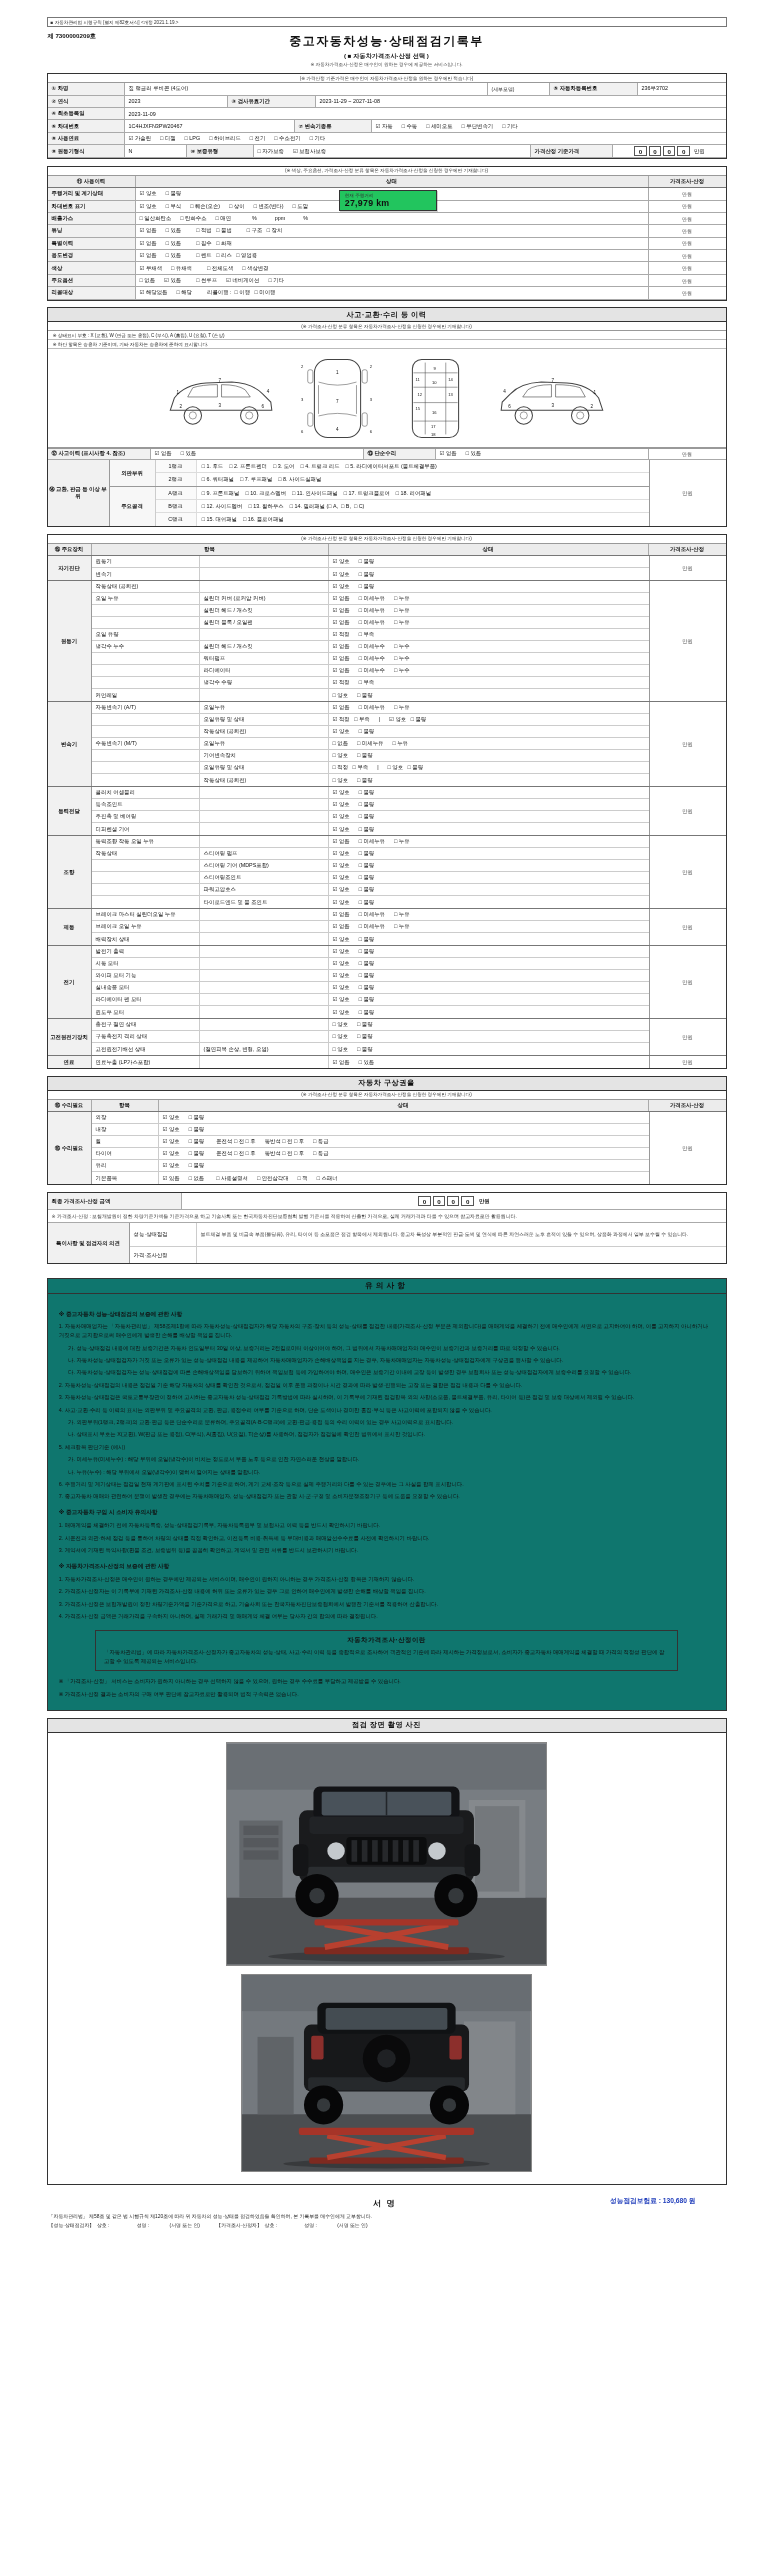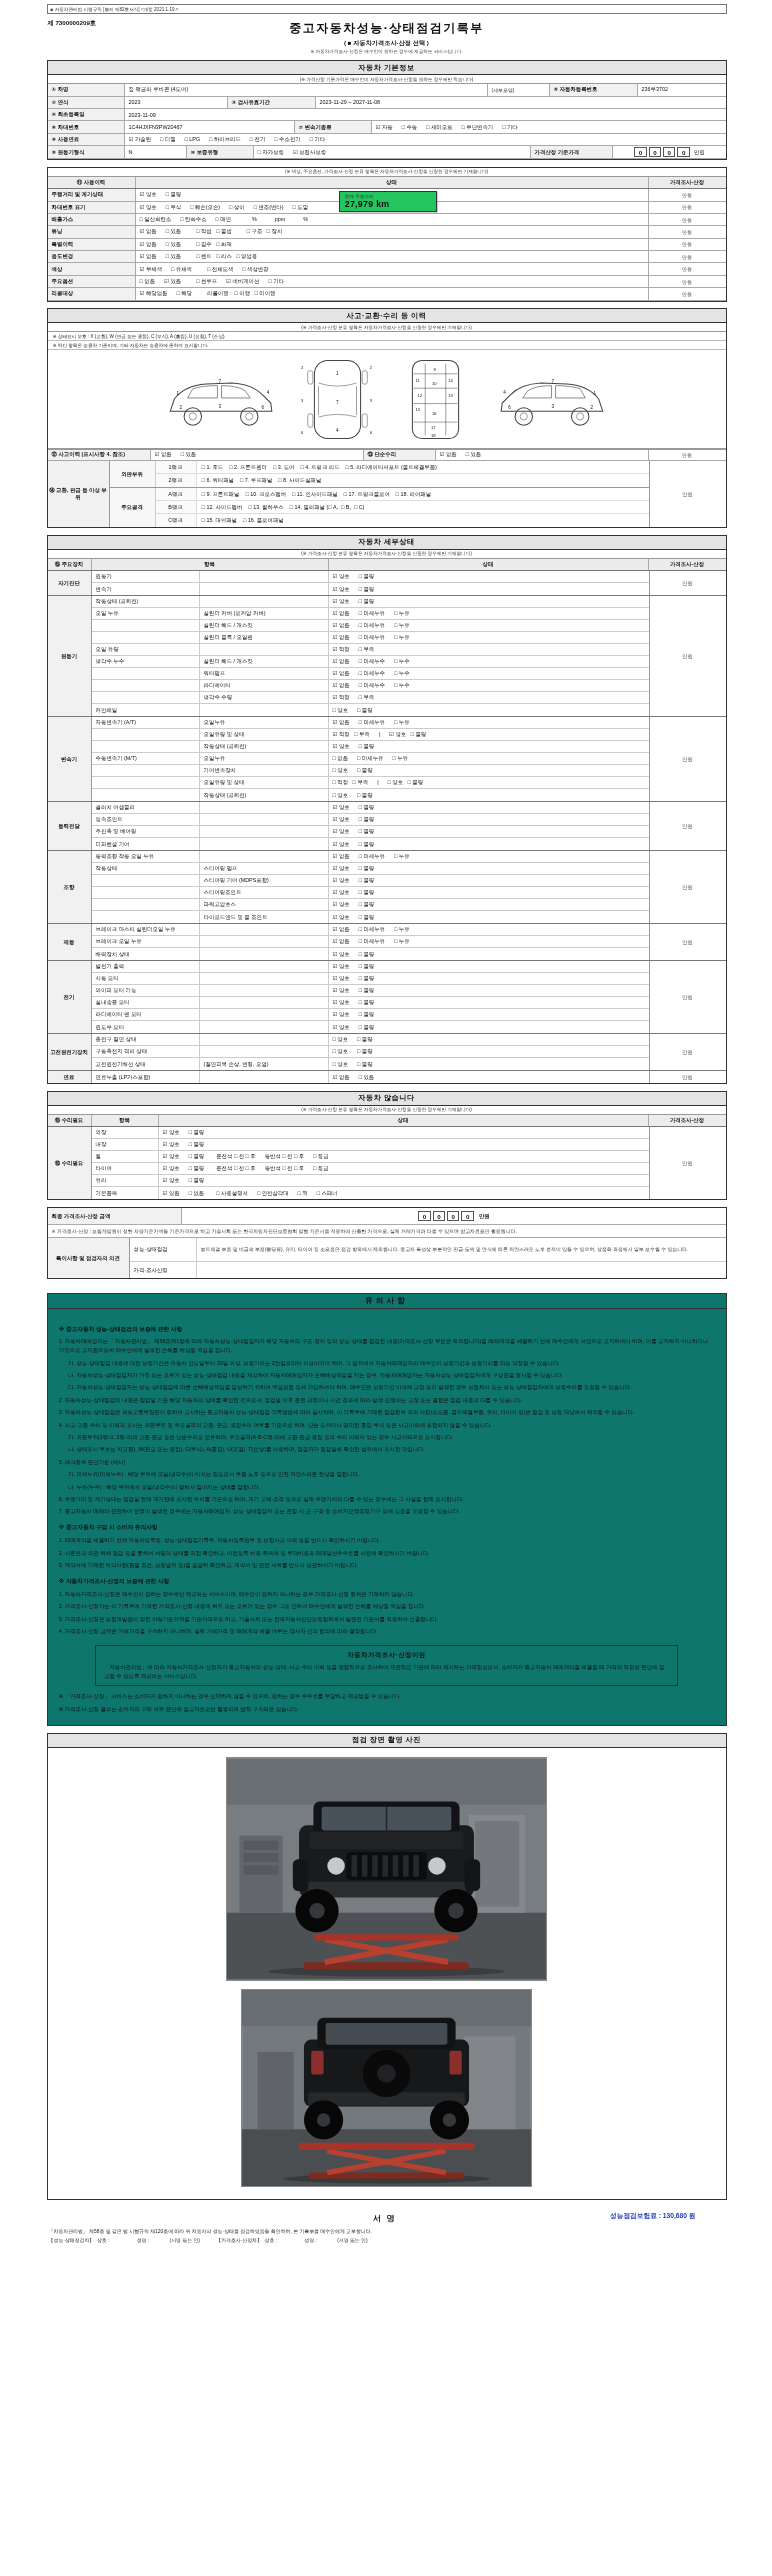--- a/index.html
+++ b/index.html
@@ -1,17 +1,17 @@
 <!DOCTYPE html>
 <html style="font-size:8.2px"><head>
 <meta charset="utf-8">
 <style>
 *{margin:0;padding:0;box-sizing:border-box}
 body{width:773px;height:2576px;overflow:hidden;background:#ffffff;font-family:"Liberation Sans","DejaVu Sans",sans-serif;color:#111}
-.page{width:680px;margin:0 auto;padding-top:4.1px}
+.page{width:680px;margin:13px auto;padding-top:4.1px}
 .topstrip{border:0.5px solid #777;font-size:4.6px;color:#333;padding:1.5px 3.1px;background:#fff}
 .docno{font-size:6.2px;font-weight:bold;margin:5.2px 0 0 1px}
 .titleblock{text-align:center;margin-top:-8.2px}
 .main-title{font-size:12px;font-weight:bold;letter-spacing:1.5px}
 .subtitle{font-size:6.2px;font-weight:bold;margin-top:1.5px}
 .subnote{font-size:4.6px;color:#444;margin-top:1px}
 .sec{border:0.8px solid #333;margin-top:6.7px;background:#fff}
 .sec-title{height:14px;display:flex;align-items:center;justify-content:center;background:#e4e4e4;border-bottom:0.6px solid #333;font-weight:bold;font-size:7.2px;letter-spacing:0.5px}
 .caption{font-size:4.6px;color:#333;text-align:center;padding:1.5px 2.1px;border-bottom:0.5px solid #999}
 .frow{display:flex;border-bottom:0.5px solid #aaa;min-height:12.4px;font-size:5.4px}
@@ -70,21 +70,20 @@
 
   <div class="topstrip">■ 자동차관리법 시행규칙 [별지 제82호서식] &lt;개정 2021.1.19.&gt;</div>
   <div class="docno">제 7300000209호</div>
   <div class="titleblock">
     <div class="main-title">중고자동차성능·상태점검기록부</div>
     <div class="subtitle">( ■ 자동차가격조사·산정 선택 )</div>
     <div class="subnote">※ 자동차가격조사·산정은 매수인이 원하는 경우에 제공하는 서비스입니다.</div>
   </div>
 
   <div class="sec">
-    <div class="sec-title">자동차 기본정보</div>
     <div class="caption">(※ 가격산정 기준가격은 매수인이 자동차가격조사·산정을 원하는 경우에만 적습니다)</div>
     <div class="frow">
       <div class="c lb w150">① 차명</div>
       <div class="c fx">짚 랭글러 루비콘 (4도어)</div>
       <div class="c w120 small">(세부모델)</div>
       <div class="c lb w170">⑤ 자동차등록번호</div>
       <div class="c w170">236무3702</div>
     </div>
     <div class="frow">
       <div class="c lb w150">② 연식</div>
@@ -313,21 +312,20 @@
                   <div class="pitems">□ 15. 대쉬패널    □ 16. 플로어패널</div>
                 </div>
               </div>
           </div>
         </div>
       <div class="dprice">만원</div>
     </div>
   </div>
 
   <div class="sec">
-    <div class="sec-title">자동차 세부상태</div>
     <div class="caption">(※ 가격조사·산정 분류 항목은 자동차가격조사·산정을 신청한 경우에만 기재합니다)</div>
     <div class="frow" style="border-bottom:0.5px solid #777">
       <div class="c hd" style="width:44px">⑮ 주요장치</div>
       <div class="c hd" style="width:237px">항목</div>
       <div class="c hd fx">상태</div>
       <div class="c hd w150">가격조사·산정</div>
     </div>
     <div>
 
         <div class="dgroup">
@@ -641,21 +639,21 @@
                 <div class="dsub"></div>
                 <div class="dstate">☑ 없음      □ 있음</div>
               </div>
             </div>
           <div class="dprice">만원</div>
         </div>
       </div>
   </div>
 
   <div class="sec">
-    <div class="sec-title">자동차 않습니다</div>
+    <div class="sec-title">자동차 구상권을</div>
     <div class="caption">(※ 가격조사·산정 분류 항목은 자동차가격조사·산정을 신청한 경우에만 기재합니다)</div>
     <div class="frow" style="border-bottom:0.5px solid #777">
       <div class="c hd" style="width:44px">⑯ 수리필요</div>
       <div class="c hd w130">항목</div>
       <div class="c hd fx">상태</div>
       <div class="c hd w150">가격조사·산정</div>
     </div>
     <div class="dgroup">
       <div class="dgname">⑯ 수리필요</div>
       <div class="dgrows">

